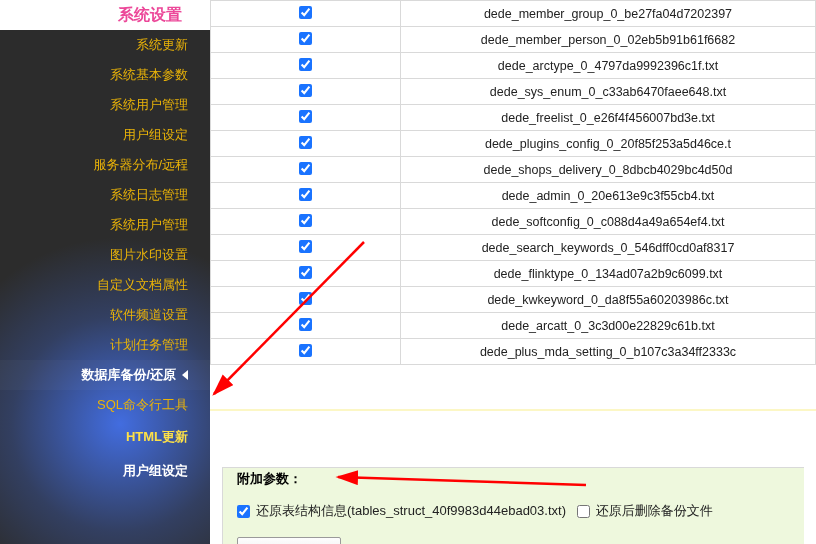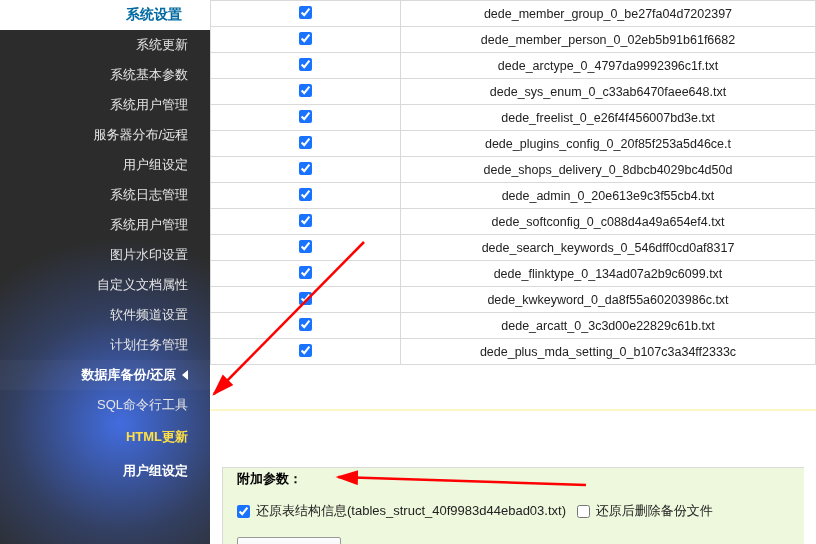--- a/index.html
+++ b/index.html
@@ -4,22 +4,22 @@
 <style>
   *{box-sizing:border-box;margin:0;padding:0;}
   html,body{width:816px;height:544px;overflow:hidden;font-family:"Microsoft YaHei",Arial,sans-serif;font-size:13px;}
   body{display:flex;background:#fff;}
   
   .sidebar{width:210px;height:544px;background:#2c2c2c;position:relative;overflow:hidden;}
   .radial{position:absolute;left:-120px;bottom:-120px;width:480px;height:480px;border-radius:50%;
     background:radial-gradient(circle at center,rgba(70,120,255,0.85) 0%,rgba(70,120,255,0.25) 32%,rgba(44,44,44,0) 55%);
     pointer-events:none;}
   .menu{position:relative;z-index:2;display:flex;flex-direction:column;}
-  .menu-item{height:30px;display:flex;align-items:center;justify-content:flex-end;padding-right:22px;color:#e5e5e5;font-size:13px;cursor:pointer;}
-  .menu-item.header{background:#fff;color:#0369a1;font-weight:700;justify-content:flex-end;padding-right:28px;font-size:14px;height:30px;}
+  .menu-item{height:30px;display:flex;align-items:center;justify-content:flex-end;padding-right:22px;color:#eab308;font-size:13px;cursor:pointer;}
+  .menu-item.header{background:#fff;color:#ec4899;font-weight:700;justify-content:flex-end;padding-right:28px;font-size:16px;height:30px;}
   .menu-item.active{color:#fff;font-weight:700;background:rgba(255,255,255,0.03);}
   .menu-item.update{color:#fde047;font-weight:700;height:34px;}
   .menu-item.plugin{color:#fff;font-weight:700;height:34px;}
   .menu-item .caret{margin-left:6px;width:0;height:0;border-top:5px solid transparent;border-bottom:5px solid transparent;border-right:6px solid #9aa3ad;}
   .menu-item.active .caret{border-right-color:#fff;}
   
   .main{flex:1;height:523px;display:flex;flex-direction:column;position:relative;background:#fff;gap:44px;}
   .tablewrap{flex:0 0 auto;}
   table{width:100%;border-collapse:collapse;table-layout:fixed;}
   td{border:1px solid #d9d9d9;height:26px;vertical-align:middle;padding:0;}
@@ -52,24 +52,24 @@
     <div class="menu-item">
         <span>系统更新</span>
       </div>
     <div class="menu-item">
         <span>系统基本参数</span>
       </div>
     <div class="menu-item">
         <span>系统用户管理</span>
       </div>
     <div class="menu-item">
+        <span>用户组设定</span>
+      </div>
+    <div class="menu-item">
         <span>服务器分布/远程</span>
-      </div>
-    <div class="menu-item">
-        <span>用户组设定</span>
       </div>
     <div class="menu-item">
         <span>系统日志管理</span>
       </div>
     <div class="menu-item">
         <span>系统用户管理</span>
       </div>
     <div class="menu-item">
         <span>图片水印设置</span>
       </div>

